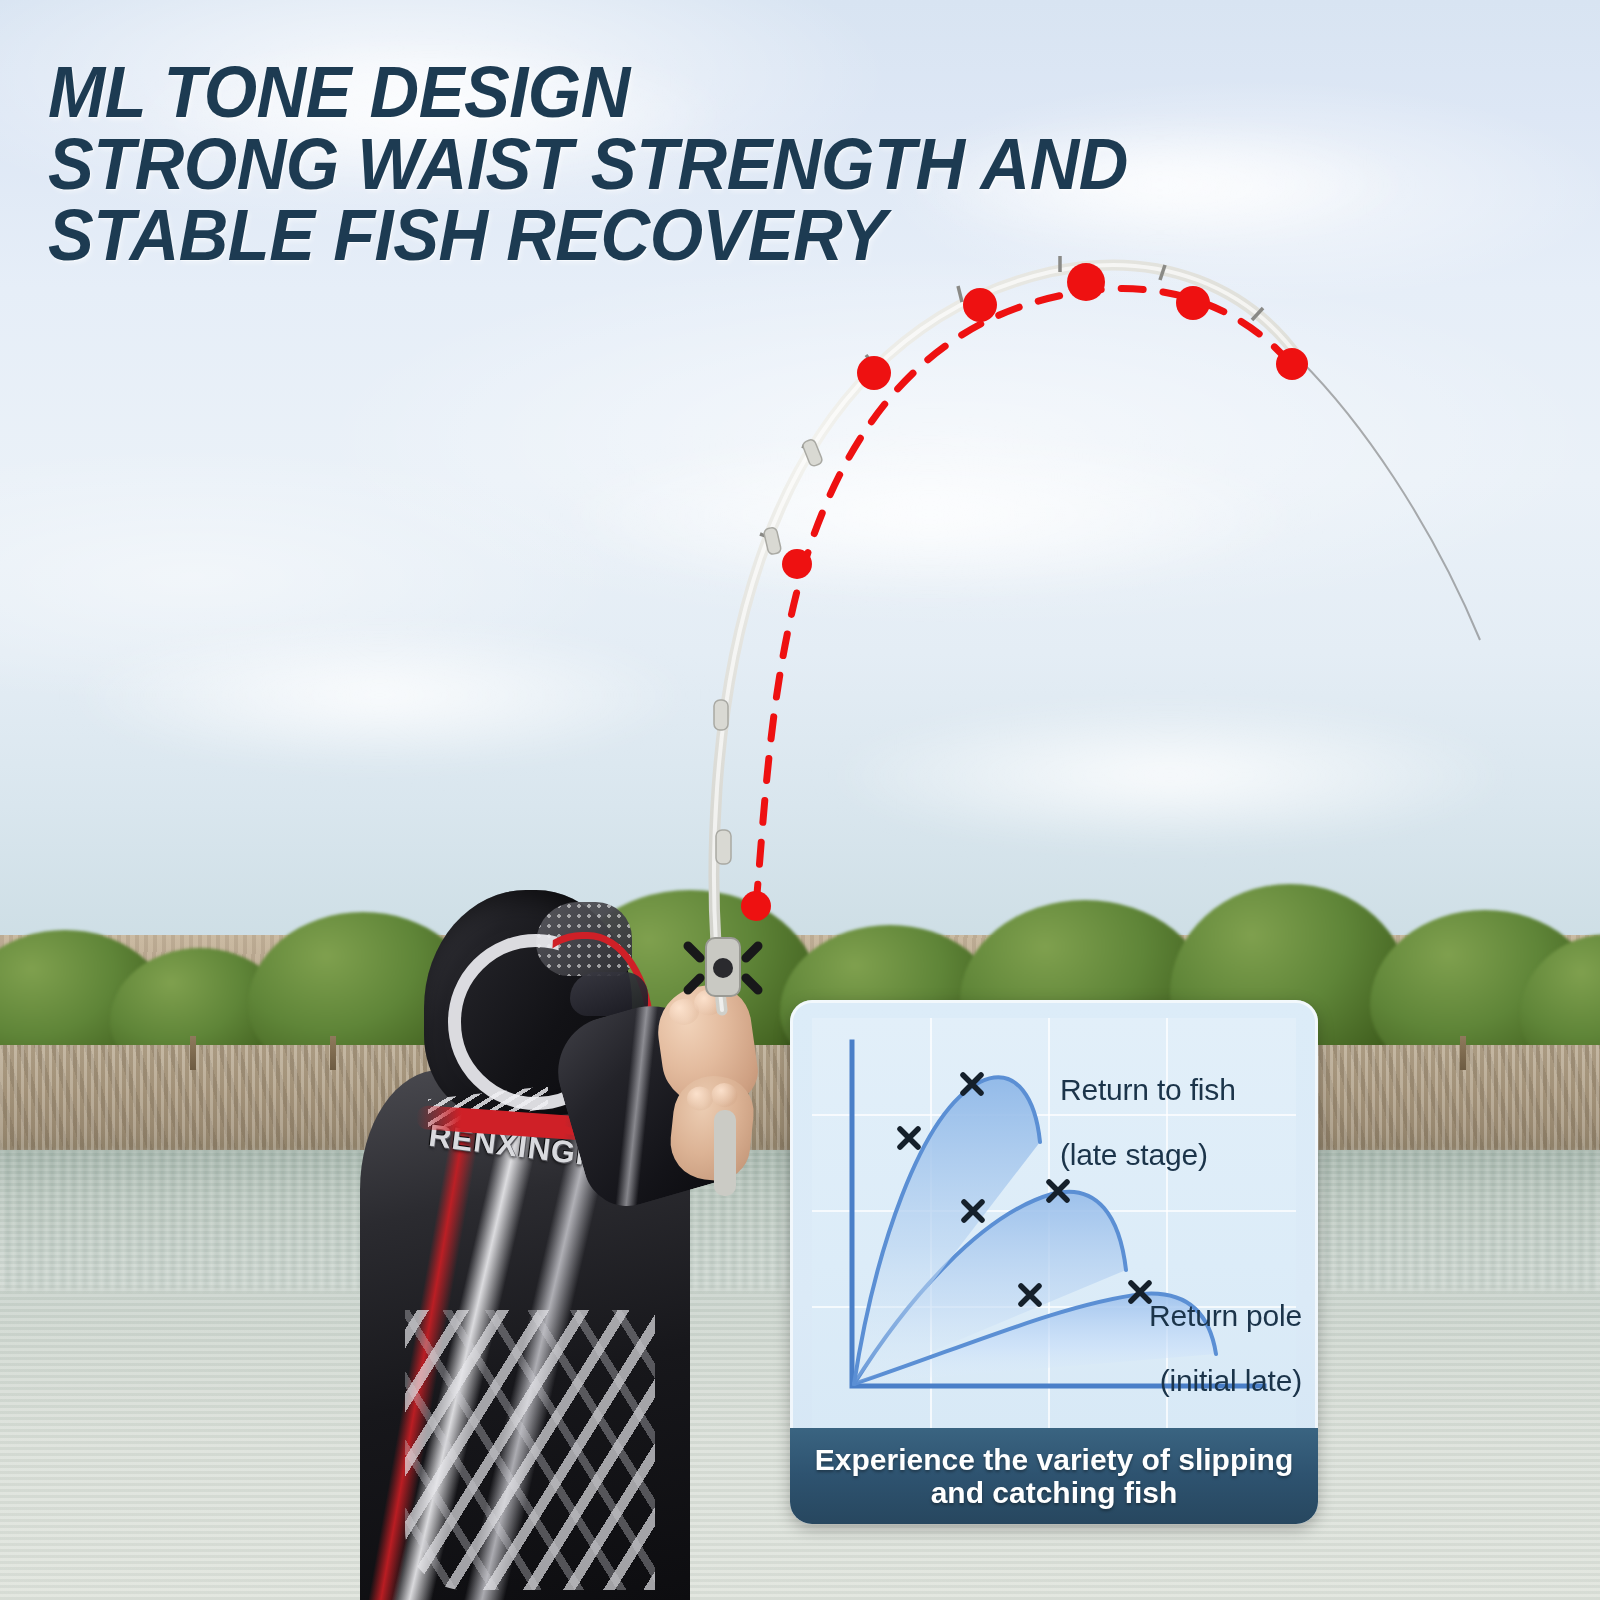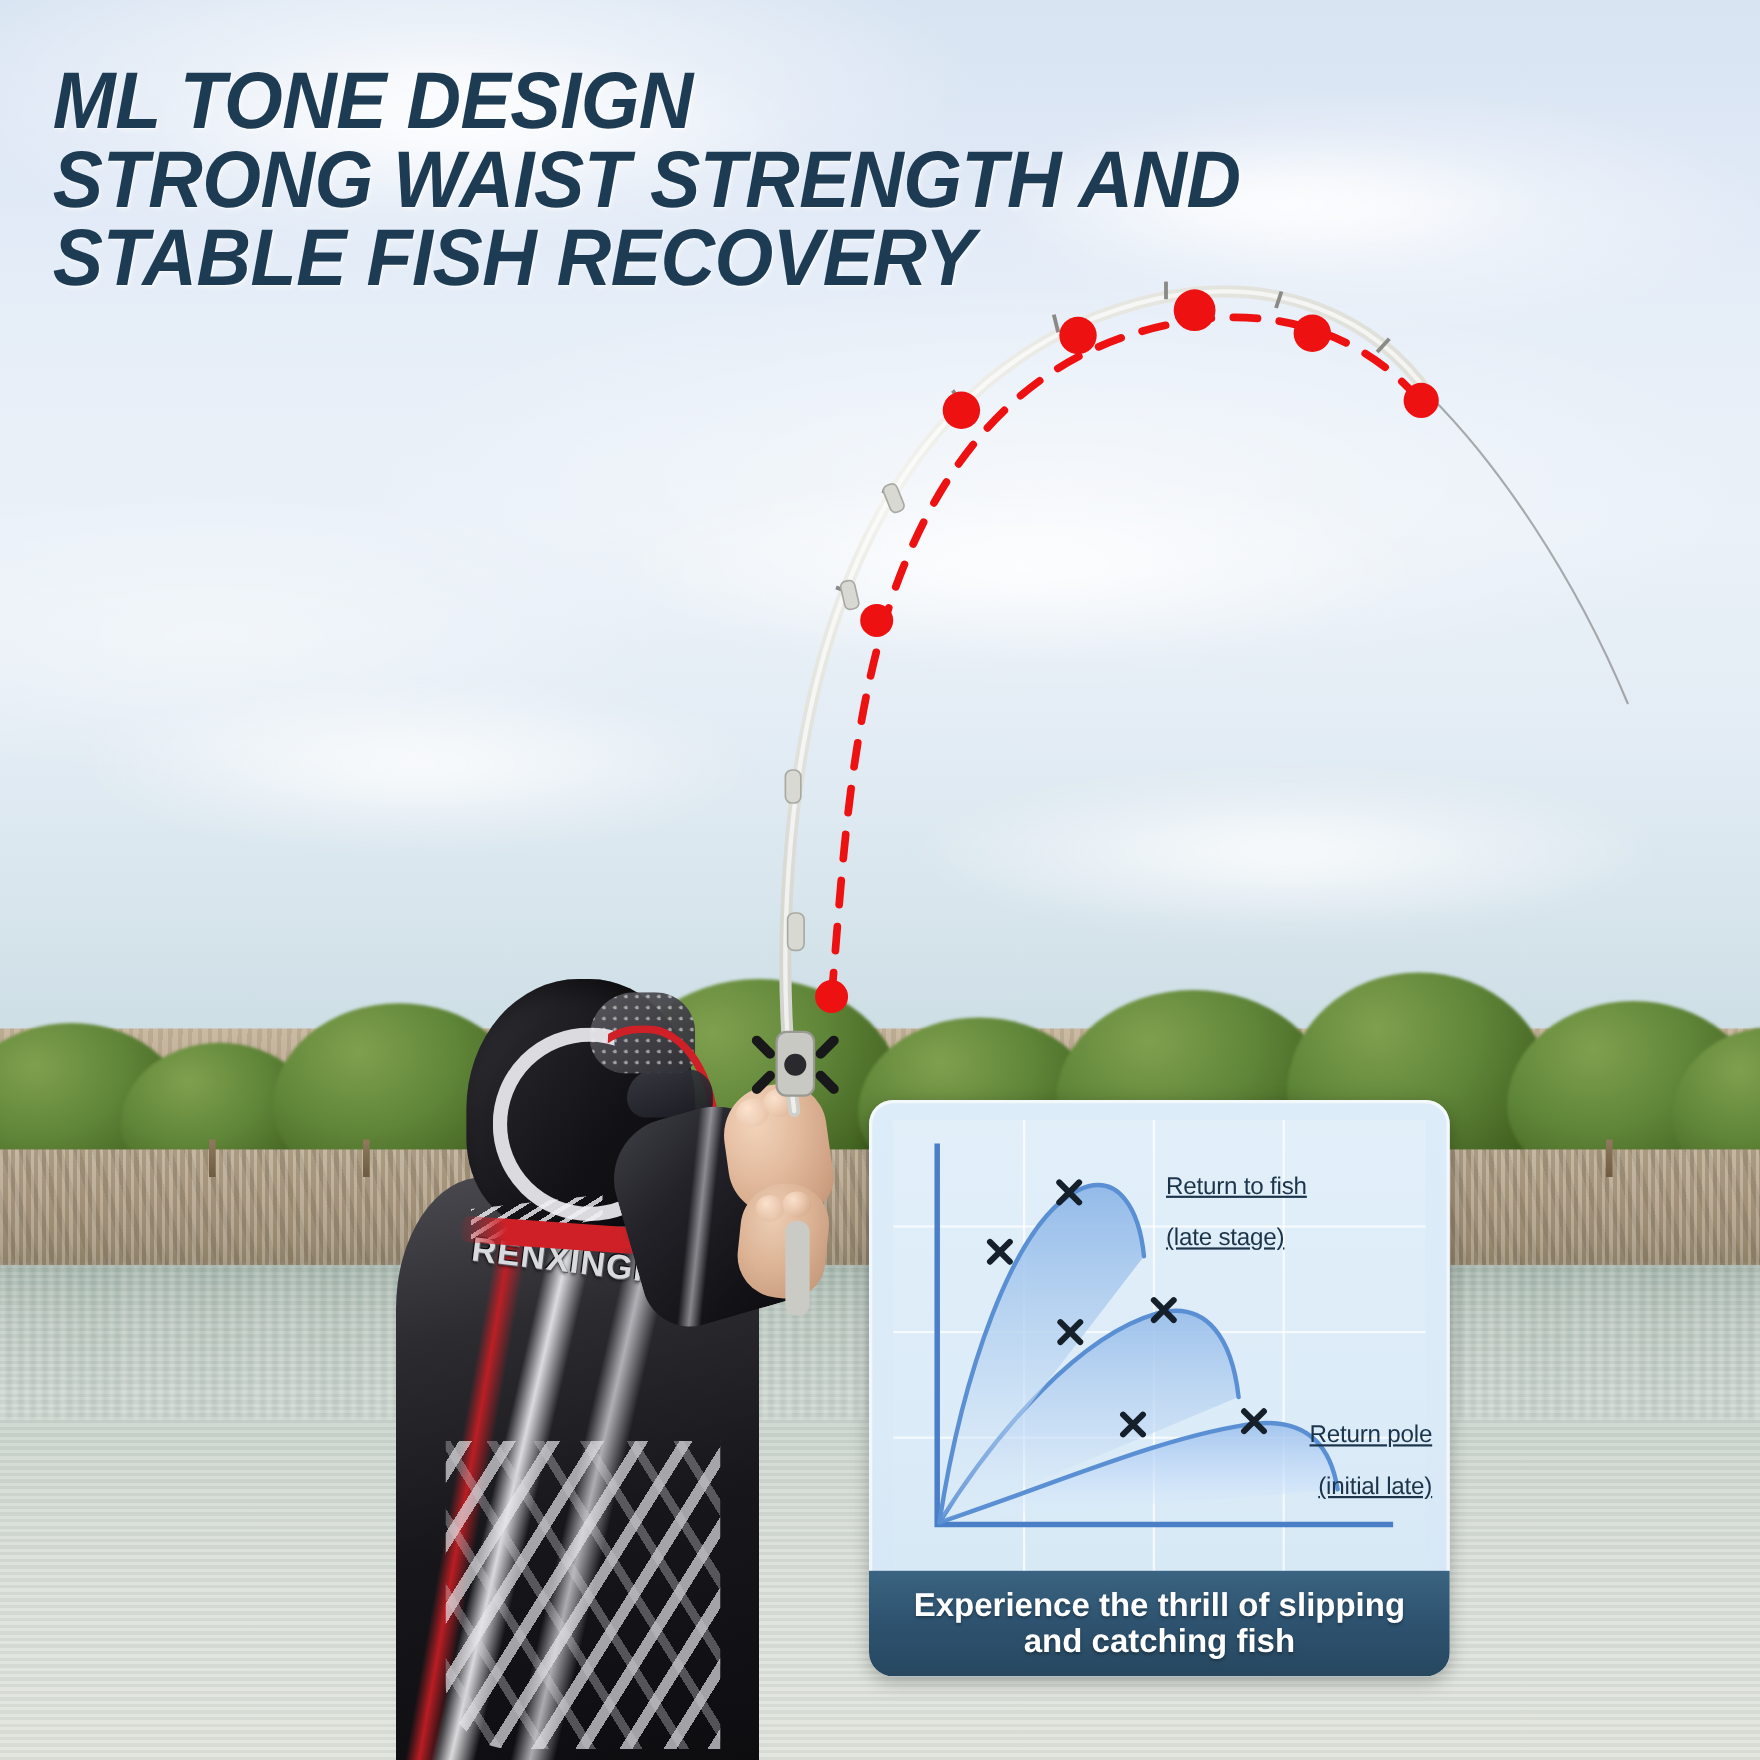--- a/index.html
+++ b/index.html
@@ -225,22 +225,22 @@
   .chart-area {
     position:absolute; left:22px; top:18px; width:484px; height:410px;
     background: linear-gradient(180deg,#e2eff9 0%, #dcecf8 60%, #d8e9f6 100%);
   }
   .grid-v, .grid-h { position:absolute; background: rgba(255,255,255,.72); }
   .grid-v { width:2px; top:0; bottom:0; }
   .grid-h { height:2px; left:0; right:0; }
   .chart-svg { position:absolute; left:0; top:0; width:484px; height:410px; }
   .clabel {
     position:absolute;
-    font-size:22px; line-height:1.08; color:#1b344a;
-    text-align:left; white-space:pre-line; letter-spacing:-0.2px;text-decoration:underline;
+    font-size:30px; line-height:1.08; color:#1b344a;
+    text-align:left; white-space:pre-line; letter-spacing:-0.2px;
   }
   .clabel.r { text-align:right; }
   .panel-footer {
     position:absolute; left:0; bottom:0; width:100%; height:96px;
     background: linear-gradient(180deg,#3a6481 0%, #2e5370 48%, #27475f 100%);
     display:flex; align-items:center; justify-content:center;
   }
   .panel-footer-text {
     color:#fff; font-weight:bold; font-size:30px; line-height:1.1;
     text-align:center; white-space:pre-line;
@@ -449,18 +449,18 @@
       </div>
 
 
       <div class="clabel r" style="right:-6px; top:250px; width:220px;">
         <span>Return pole</span><br>
         <span>(initial late)</span>
       </div>
     </div>
 
     <div class="panel-footer">
-      <div class="panel-footer-text">Experience the thrill of slipping
+      <div class="panel-footer-text">Experience the variety of slipping
 and catching fish</div>
     </div>
   </div>
 
 </div>
 
 </body></html>

